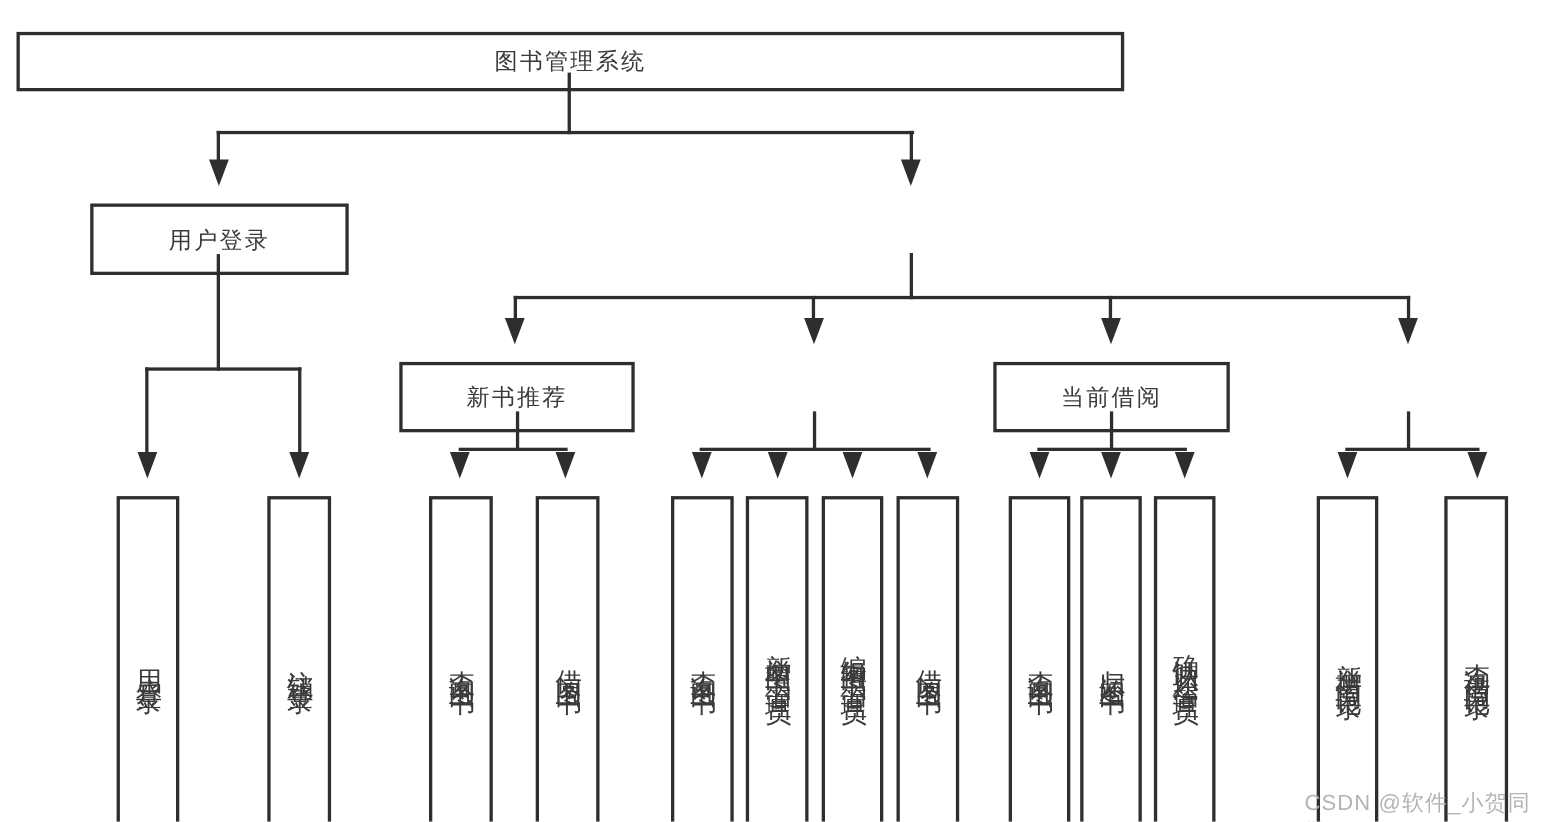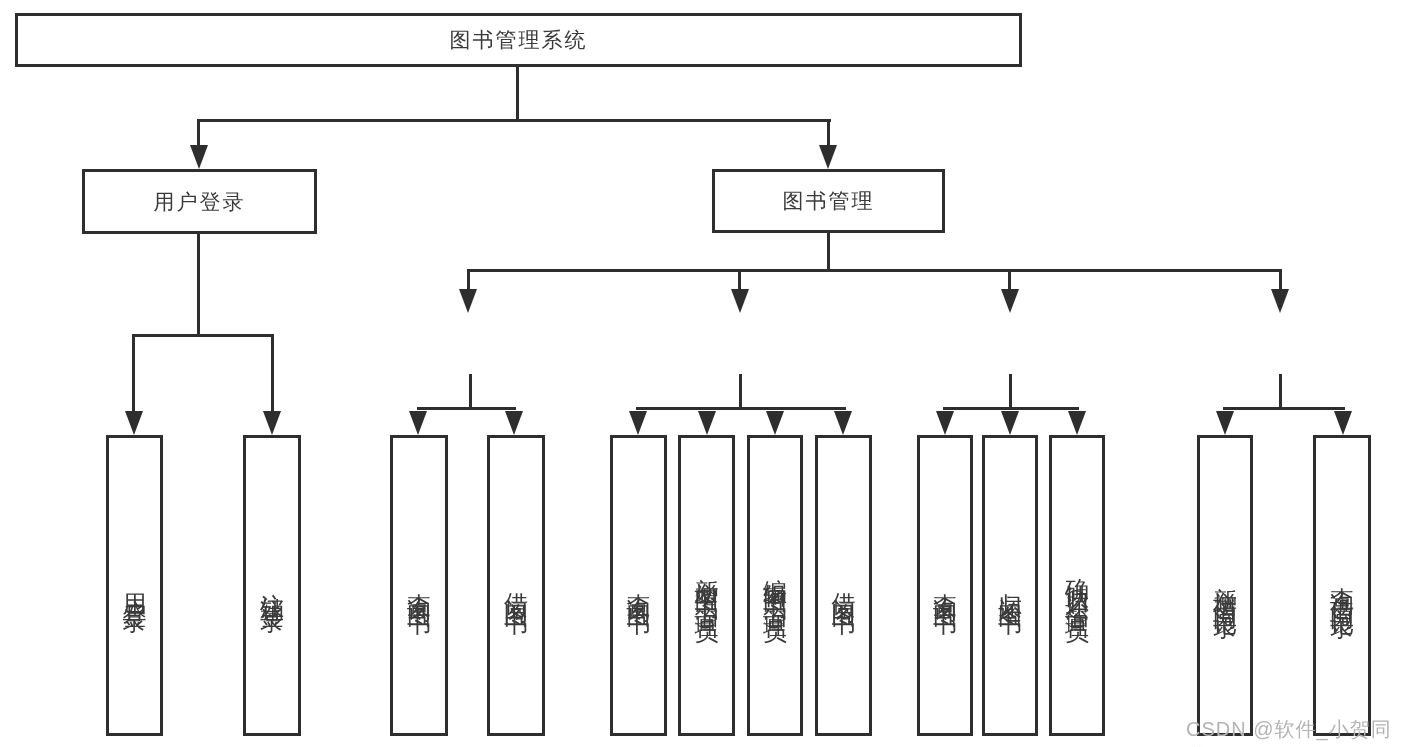--- a/index.html
+++ b/index.html
@@ -9,21 +9,21 @@
     --wm:#b4b4b4;
   }
   html,body{margin:0;padding:0;background:var(--bg);}
   .canvas{
     position:relative;width:1405px;height:747px;background:var(--bg);
     font-family:"Liberation Sans",sans-serif;overflow:hidden;
   }
   .box{
     position:absolute;box-sizing:border-box;border:3px solid var(--line);
     background:#fff;display:flex;align-items:center;justify-content:center;
-    color:var(--text);font-size:21px;letter-spacing:2px;
+    color:var(--text);font-size:21px;letter-spacing:2px;margin-top:16px;
   }
   .vbox{
     writing-mode:vertical-rl;text-orientation:mixed;white-space:nowrap;
     font-size:24px;letter-spacing:6px;
   }
   .hline,.vline{position:absolute;background:var(--line);}
   .hline{height:3px;}
   .vline{width:3px;}
   .arrow{
     position:absolute;width:0;height:0;
@@ -36,22 +36,23 @@
   }
 </style>
 </head>
 <body>
 
 <div class="canvas">
 
   <div class="box" style="left:15px;top:13px;width:1007px;height:54px">图书管理系统</div>
 
   <div class="box" style="left:82px;top:169px;width:235px;height:65px">用户登录</div>
-  <div class="box" style="left:712px;top:169px;width:233px;height:64px">图书管理</div>
 
+  <div class="box" style="left:363px;top:313px;width:214px;height:64px">新书推荐</div>
+  <div class="box" style="left:903px;top:313px;width:215px;height:64px">当前借阅</div>
 
   <div class="box vbox" style="left:106px;top:435px;width:57px;height:301px">用户登录</div>
   <div class="box vbox" style="left:243px;top:435px;width:58px;height:301px">注销登录</div>
 
   <div class="box vbox" style="left:390px;top:435px;width:58px;height:301px">查询图书</div>
   <div class="box vbox" style="left:487px;top:435px;width:58px;height:301px">借阅图书</div>
 
   <div class="box vbox" style="left:610px;top:435px;width:57px;height:301px">查询图书</div>
   <div class="box vbox" style="left:678px;top:435px;width:57px;height:301px">新增图书（管理员）</div>
   <div class="box vbox" style="left:747px;top:435px;width:56px;height:301px">编辑图书（管理员）</div>

